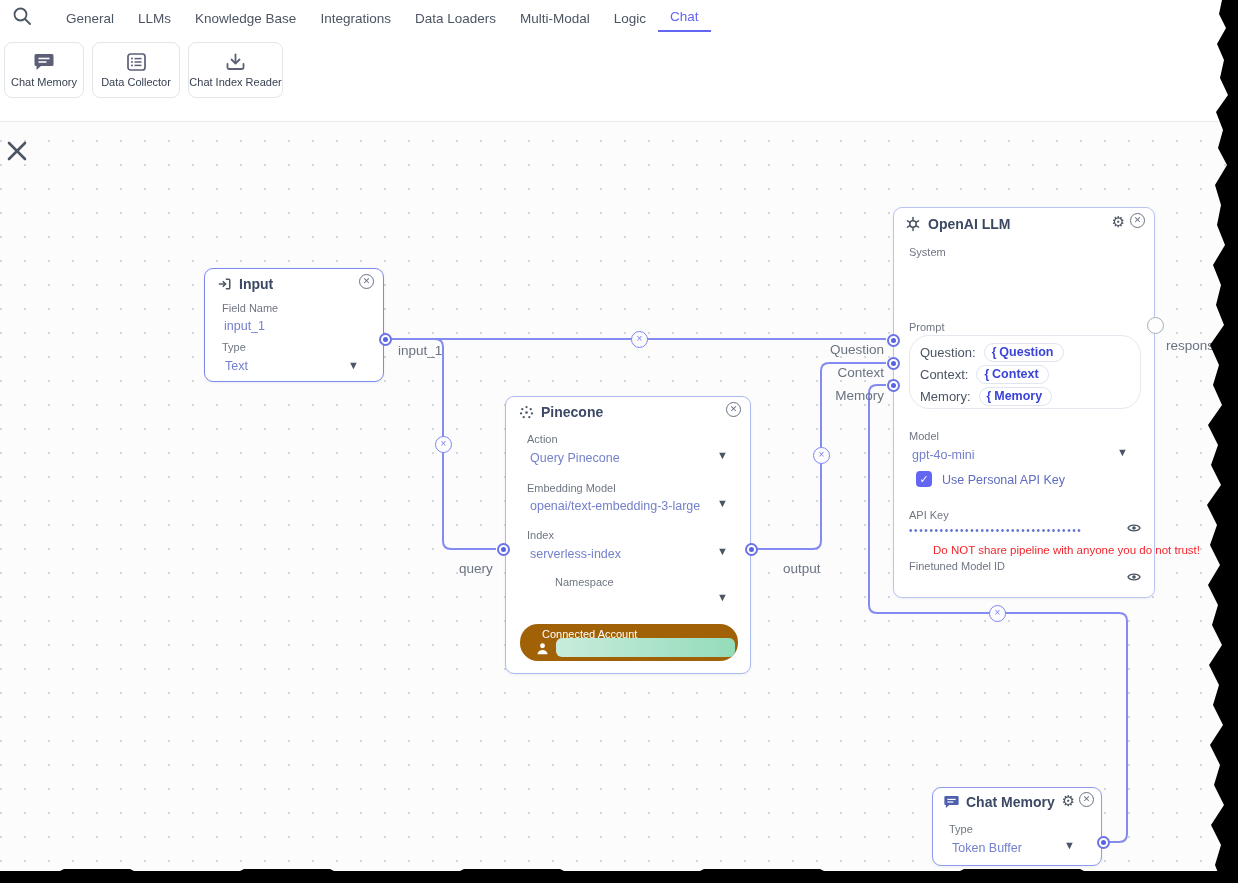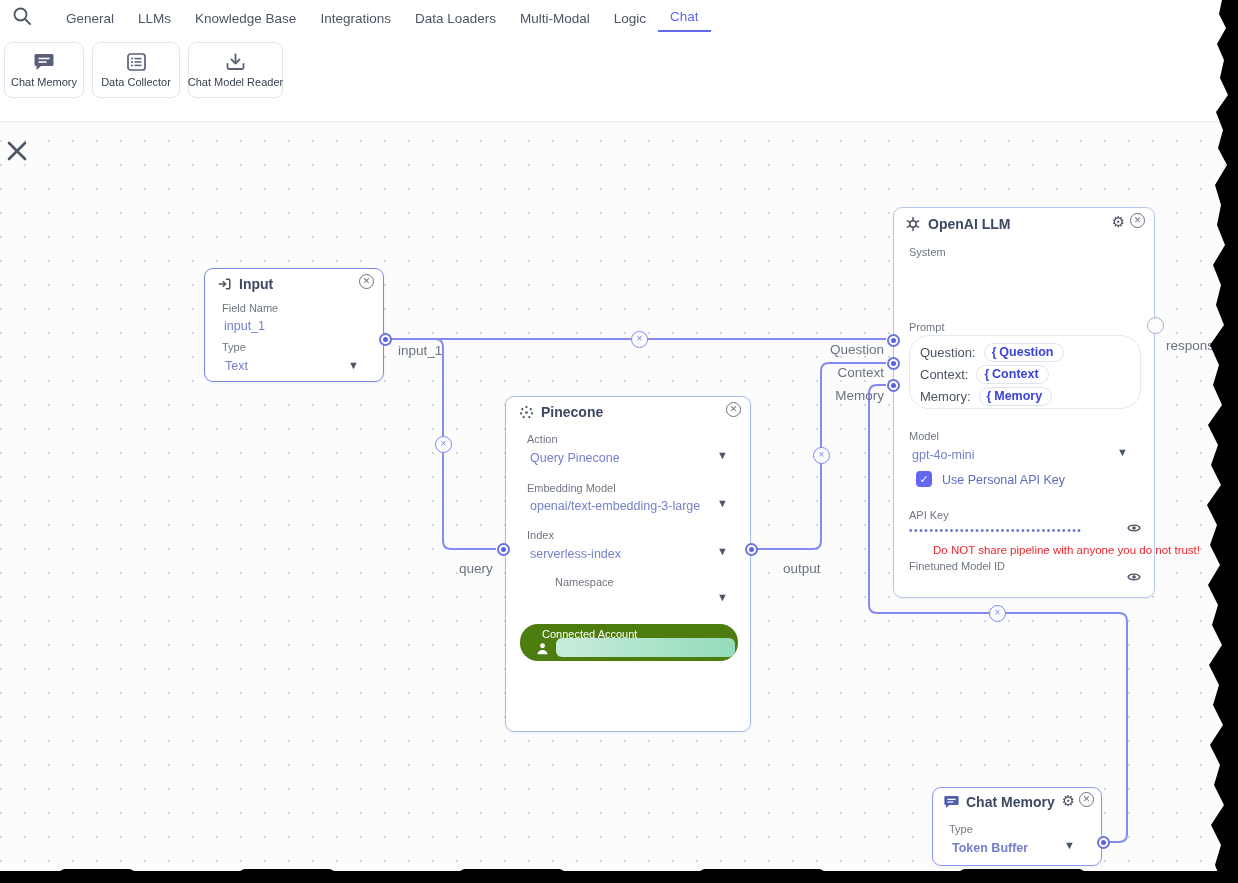--- a/index.html
+++ b/index.html
@@ -56,21 +56,21 @@
           padding:1px 9px 2px 7px; font-size:12.5px; color:#3a43d8; font-weight:bold; background:#fff; }
   .chip .brace { font-weight:bold; font-size:12px; }
   .chkbox { position:absolute; width:16px; height:16px; background:#6366f1; border-radius:4px; color:#fff;
             font-size:11px; line-height:16px; text-align:center; cursor:pointer; }
   .chklabel { position:absolute; font-size:12.5px; color:#5f6cc0; }
   .apidots { position:absolute; font-size:10px; letter-spacing:1.6px; color:#6271cf; }
   .warn { position:absolute; font-size:11.5px; color:#f0262d; white-space:nowrap; }
   .eye { position:absolute; cursor:pointer; }
 
   
-  .gpill { position:absolute; background:#4d7c0f; border-radius:18px; cursor:pointer; }
+  .gpill { position:absolute; background:#a16207; border-radius:18px; cursor:pointer; }
   .gpill .glabel { position:absolute; left:22px; top:4px; color:#fff; font-size:11px; }
   .gpill .ginner { position:absolute; left:36px; right:3px; top:14px; height:19px; border-radius:6px;
                    background:linear-gradient(90deg,#c9ecdc,#93dcba); }
 
   .canvas-x { position:absolute; left:5px; top:139px; width:24px; height:24px; cursor:pointer; z-index:4; }
 
   .torn { position:absolute; left:0; top:0; width:1238px; height:883px; pointer-events:none; z-index:9; }
 </style>
 </head>
 <body>
@@ -114,21 +114,21 @@
           <line x1="7.5" y1="12.4" x2="14.5" y2="12.4" stroke="#5b6078" stroke-width="1.5"></line>
       </svg>
       <span class="tlabel">Data Collector</span>
     </div>
     <div class="tcard" style="left:188px; width:95px;">
       <svg width="19" height="18" viewBox="0 0 19 18">
         <line x1="9.5" y1="1.5" x2="9.5" y2="10" stroke="#5b6078" stroke-width="1.8" stroke-linecap="round"></line>
         <path d="M5.5 6.5l4 4 4-4" fill="none" stroke="#5b6078" stroke-width="1.8" stroke-linecap="round" stroke-linejoin="round"></path>
         <path d="M1.5 11v3.5A1.5 1.5 0 003 16h13a1.5 1.5 0 001.5-1.5V11" fill="none" stroke="#5b6078" stroke-width="1.8" stroke-linecap="round"></path>
       </svg>
-      <span class="tlabel">Chat Model Reader</span>
+      <span class="tlabel">Chat Index Reader</span>
     </div>
   </div>
 
   <div class="canvas"></div>
 
   <svg class="canvas-x" viewBox="0 0 24 24">
     <line x1="4" y1="4" x2="20" y2="20" stroke="#4b5563" stroke-width="2.6" stroke-linecap="round"></line>
     <line x1="20" y1="4" x2="4" y2="20" stroke="#4b5563" stroke-width="2.6" stroke-linecap="round"></line>
   </svg>
 
@@ -165,21 +165,21 @@
     </div>
     <div class="closeic" style="right:9px; top:5px;">✕</div>
     <div class="nlabel" style="left:17px; top:33px;">Field Name</div>
     <div class="nvalue" style="left:19px; top:50px;">input_1</div>
     <div class="nlabel" style="left:17px; top:72px;">Type</div>
     <div class="nvalue" style="left:20px; top:90px;">Text</div>
     <div class="caret" style="right:24px; top:90px;">▼</div>
   </div>
   <div class="handle" style="left:379px; top:333px;"></div>
 
-  <div class="node" style="left:505px; top:396px; width:246px; height:336px; border:1.6px solid #aabced;text-decoration:underline;">
+  <div class="node" style="left:505px; top:396px; width:246px; height:278px; border:1.6px solid #aabced;text-decoration:underline;">
     <div class="ntitle" style="left:13px; top:7px;">
       <svg width="15" height="15" viewBox="0 0 16 16">
         <g fill="#4b5563">
           <circle cx="8" cy="2.2" r="1.2"></circle>
             <circle cx="12.5" cy="4.4" r="1.2"></circle>
             <circle cx="13.8" cy="9" r="1.2"></circle>
           <circle cx="11" cy="13" r="1.2"></circle>
             <circle cx="5" cy="13" r="1.2"></circle>
             <circle cx="2.2" cy="9" r="1.2"></circle>
           <circle cx="3.5" cy="4.4" r="1.2"></circle>
@@ -290,21 +290,21 @@
       <svg width="15" height="14" viewBox="0 0 20 18">
         <path d="M2 1h16a1.5 1.5 0 011.5 1.5v9A1.5 1.5 0 0118 13H7l-4.5 4v-4H2A1.5 1.5 0 01.5 11.5v-9A1.5 1.5 0 012 1z" fill="#4f5fae"></path>
         <line x1="4.5" y1="5.5" x2="15.5" y2="5.5" stroke="#fff" stroke-width="1.6"></line>
         <line x1="4.5" y1="9" x2="12.5" y2="9" stroke="#fff" stroke-width="1.6"></line>
       </svg>
       <span>Chat Memory</span>
     </div>
     <div class="gearic" style="right:26px; top:5px;">⚙</div>
     <div class="closeic" style="right:7px; top:4px;">✕</div>
     <div class="nlabel" style="left:16px; top:35px;">Type</div>
-    <div class="nvalue" style="left:19px; top:53px;font-weight:bold;">Token Buffer</div>
+    <div class="nvalue" style="left:19px; top:53px;">Token Buffer</div>
     <div class="caret" style="right:26px; top:51px;">▼</div>
   </div>
   <div class="handle" style="left:1097px; top:836px;"></div>
 
   <svg class="torn" viewBox="0 0 1238 883">
     <polygon fill="#000" points="1238,0 1222,0 1219,14 1226,28 1217,44 1224,60 1220,78 1228,95 1216,112 1223,130 1218,148 1227,165 1215,185 1221,205 1217,225 1225,245 1213,265 1221,285 1216,305 1224,325 1210,345 1219,365 1213,385 1222,405 1208,425 1218,445 1211,465 1221,485 1207,505 1217,525 1210,545 1220,565 1208,585 1218,605 1212,625 1222,645 1209,665 1219,685 1213,705 1223,725 1210,745 1220,765 1214,785 1224,805 1211,825 1221,845 1215,865 1222,883 1238,883"></polygon>
     <polygon fill="#000" points="0,871 60,871 64,869 130,869 134,871 240,871 244,869 330,869 334,871 460,871 464,869 560,869 564,871 700,871 704,869 820,869 824,871 960,871 964,869 1080,869 1084,871 1238,871 1238,883 0,883"></polygon>
   </svg>
 
 </div>

